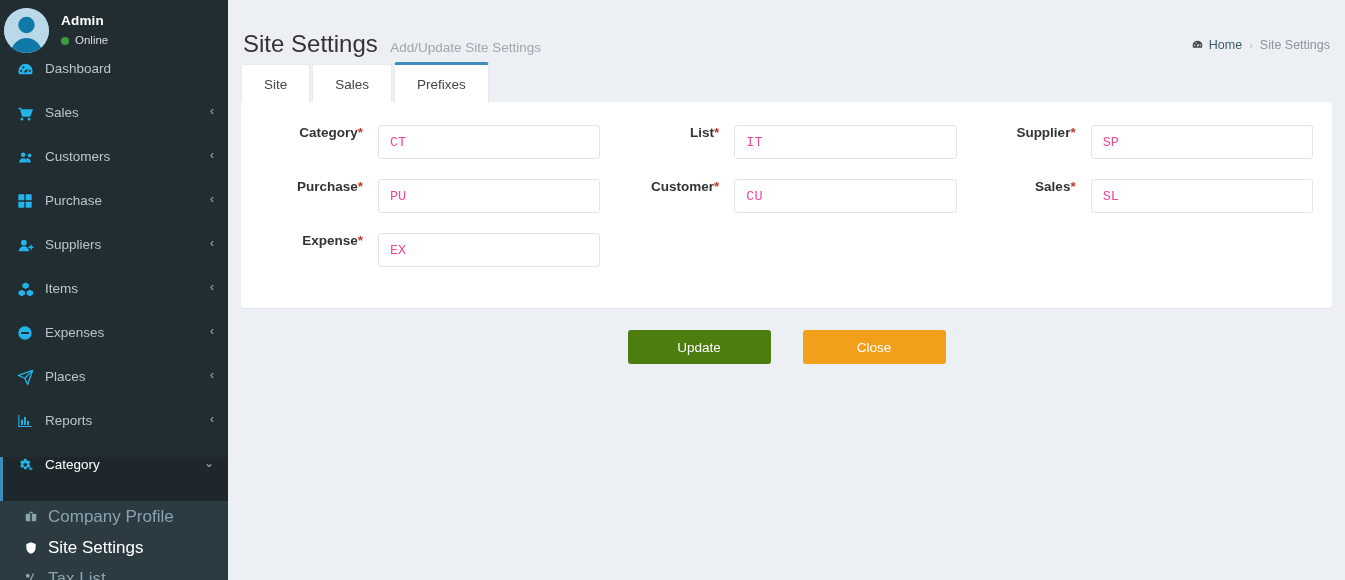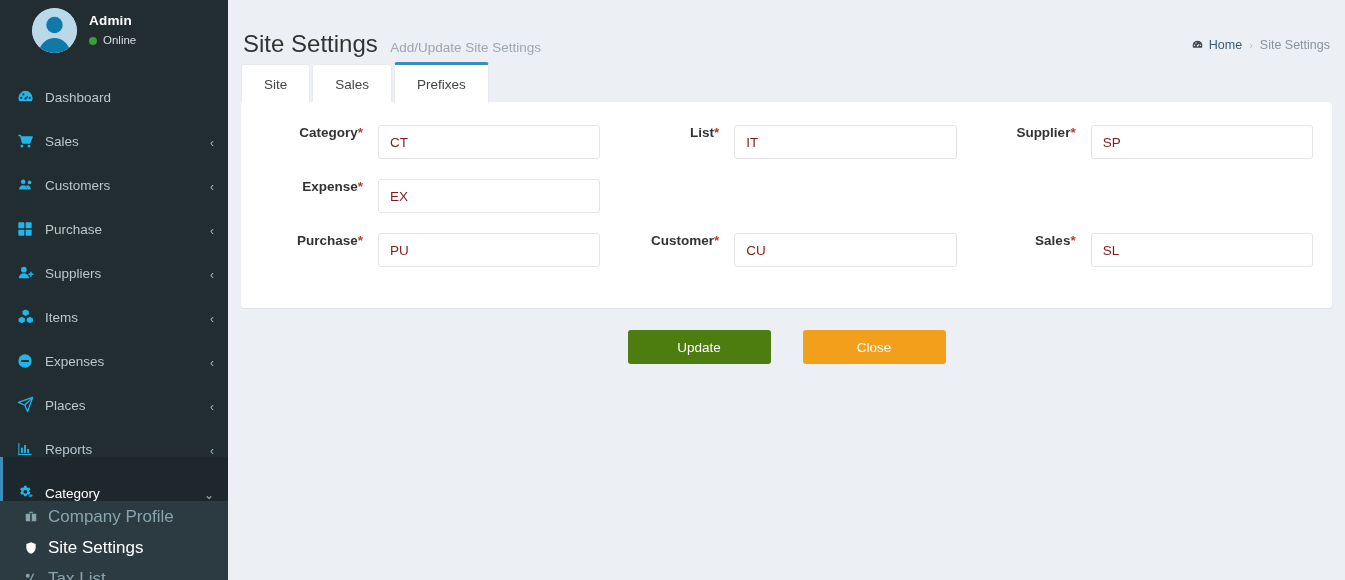--- a/index.html
+++ b/index.html
@@ -15,21 +15,21 @@
 
   
   .sidebar {
     position: absolute; left: 0; top: 0;
     width: 228px; height: 580px;
     background: #222d32;
     overflow: hidden;
   }
   .user-panel {
     display: flex; align-items: center;
-    padding: 12px 8px 12px 32px;
+    padding: 12px 8px 12px 4px;
     height: 61px;
   }
   .avatar {
     width: 45px; height: 45px; border-radius: 50%;
     background: #b9d8e8; flex: 0 0 45px;
     overflow: hidden; position: relative;
   }
   .avatar svg { position: absolute; left: 0; top: 0; }
   .user-info { margin-left: 12px; line-height: 1.35; }
   .user-name {
@@ -41,21 +41,21 @@
     display: flex; align-items: center; margin-top: 3px;
   }
   .status-dot {
     width: 8px; height: 8px; border-radius: 50%;
     background: #3a9c3a; display: inline-block; margin-right: 6px;
   }
 
   .nav { list-style: none; margin: 0; padding: 0; }
   .nav-item {
     position: relative;
-    display: flex; align-items: flex-end;
+    display: flex; align-items: flex-start;
     height: 44px;
     padding: 0 14px 0 14px;
     color: #b8c7ce;
     font-size: 13.5px;
     cursor: pointer;
     border-left: 3px solid transparent;
   }
   .nav-item .nav-ico {
     width: 26px; flex: 0 0 26px;
     display: flex; align-items: center; justify-content: flex-start;
@@ -177,22 +177,22 @@
     font-size: 13.5px; font-weight: bold; color: #333333;
   }
   .form-label .req { color: #c0392b; font-weight: bold; }
   .form-control {
     flex: 1 1 auto;
     height: 34px;
     border: 1px solid #e2e4e7;
     border-radius: 3px;
     padding: 6px 11px;
     font-size: 13.5px;
-    color: #7f1d1d;
-    font-family: Liberation Sans, sans-serif;
+    color: #ec4899;
+    font-family: Liberation Mono, monospace;
     background: #ffffff;
     outline: none;
   }
   .form-control::placeholder { color: #606366; }
   .form-group.empty { visibility: hidden; }
 
   
   .btn-row {
     display: flex; justify-content: center; align-items: center;
     gap: 32px;
@@ -421,40 +421,40 @@
             <input class="form-control" type="text" value="IT" style="">
           </div>
           <div class="form-group">
             <label class="form-label"><span>Supplier</span><span class="req">*</span></label>
             <input class="form-control" type="text" value="SP" style="">
           </div>
         </div>
 
         <div class="form-row">
           <div class="form-group">
+            <label class="form-label"><span>Purchase</span><span class="req">*</span></label>
+            <input class="form-control" type="text" value="PU" style="">
+          </div>
+          <div class="form-group">
+            <label class="form-label"><span>Customer</span><span class="req">*</span></label>
+            <input class="form-control" type="text" value="CU" style="">
+          </div>
+          <div class="form-group">
+            <label class="form-label"><span>Sales</span><span class="req">*</span></label>
+            <input class="form-control" type="text" value="SL" style="">
+          </div>
+        </div>
+
+        <div class="form-row">
+          <div class="form-group">
             <label class="form-label"><span>Expense</span><span class="req">*</span></label>
             <input class="form-control" type="text" value="EX" style="">
           </div>
           <div class="form-group empty"></div>
           <div class="form-group empty"></div>
-        </div>
-
-        <div class="form-row">
-          <div class="form-group">
-            <label class="form-label"><span>Purchase</span><span class="req">*</span></label>
-            <input class="form-control" type="text" value="PU" style="">
-          </div>
-          <div class="form-group">
-            <label class="form-label"><span>Customer</span><span class="req">*</span></label>
-            <input class="form-control" type="text" value="CU" style="">
-          </div>
-          <div class="form-group">
-            <label class="form-label"><span>Sales</span><span class="req">*</span></label>
-            <input class="form-control" type="text" value="SL" style="">
-          </div>
         </div>
 
       </div>
     </div>
 
     <div class="btn-row">
       <button class="btn btn-update">Update</button>
       <button class="btn btn-close">Close</button>
     </div>
 

